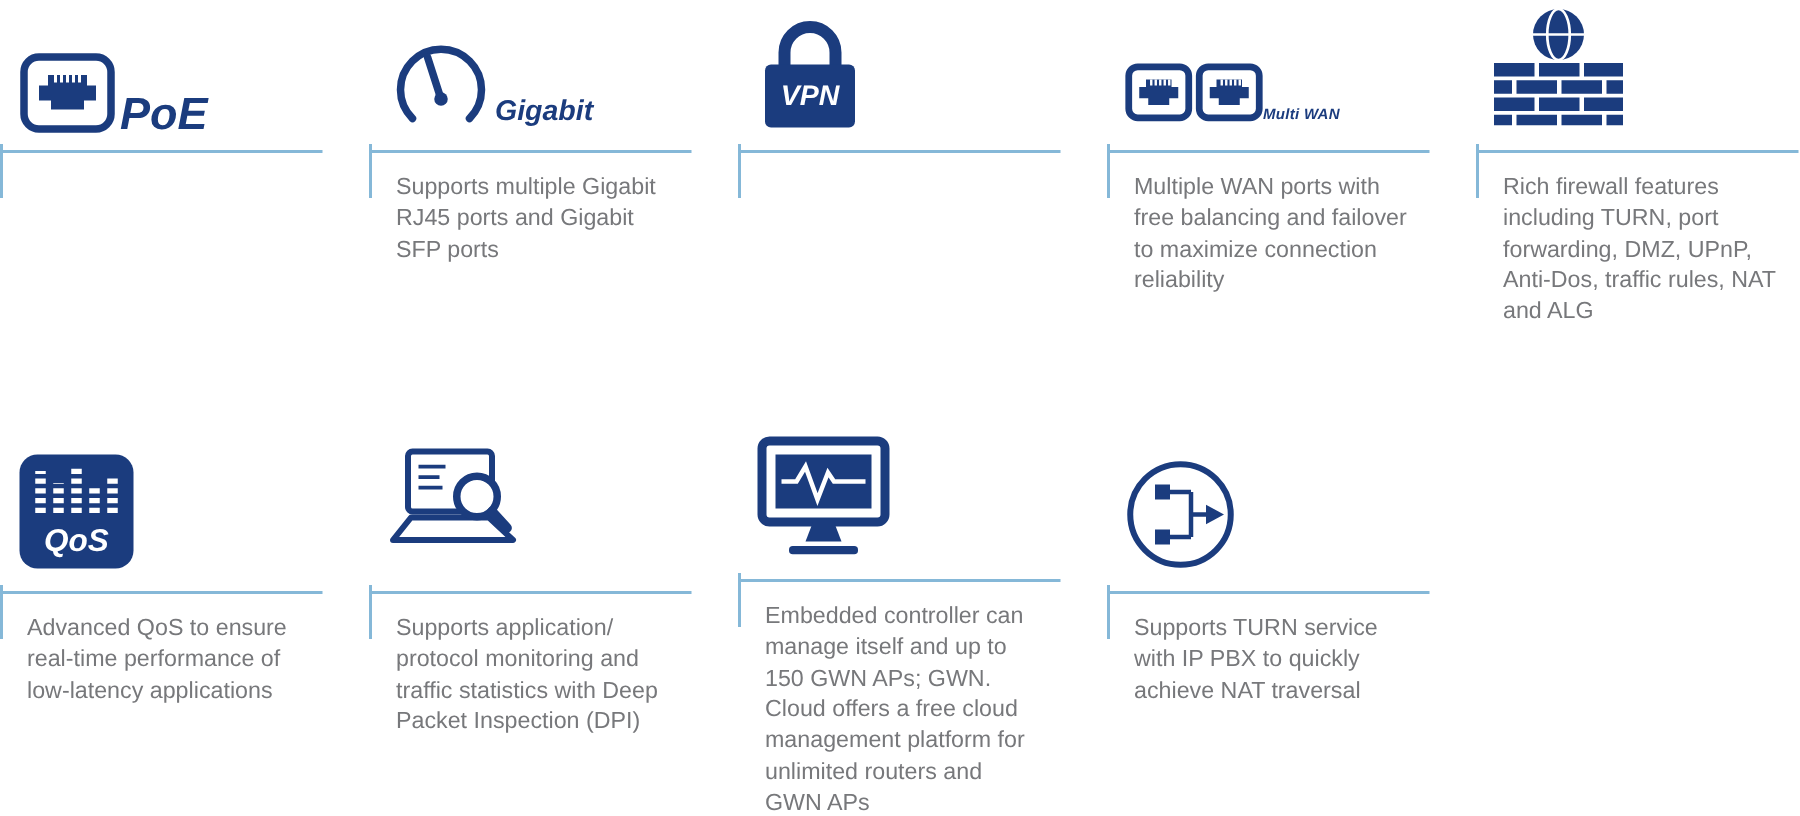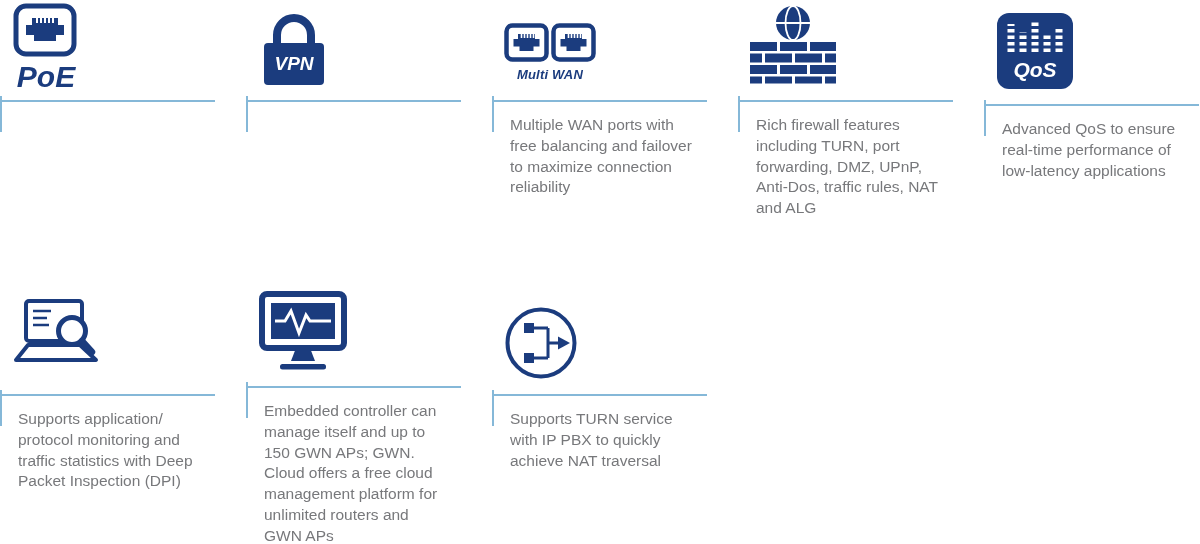--- a/index.html
+++ b/index.html
@@ -19,26 +19,26 @@
     column-gap:31px;
     width:1199px;
   }
   .cell{display:flex;flex-direction:column;min-width:0;}
   .icon-area{
     height:100px;box-sizing:border-box;
     display:flex;align-items:flex-end;
     padding-left:12px;padding-bottom:6px;
   }
   .cell.r2 .icon-area{height:104px;}
-  .icon-stack{display:flex;flex-direction:column;align-items:center;}
+  .icon-stack{display:flex;align-items:flex-end;}
   .icon-area svg{color:var(--navy);display:block;}
   .icon-label{color:var(--navy);font-weight:bold;font-style:italic;}
   .label-poe{font-size:30px;line-height:1;margin-top:2px;}
   .label-gigabit{font-size:19px;margin-top:4px;}
-  .label-multiwan{font-size:13px;margin-top:4px;letter-spacing:.2px;}
+  .label-multiwan{font-size:10px;margin-top:4px;letter-spacing:.2px;}
   .mb2{margin-bottom:2px;}  .mb5{margin-bottom:5px;}
   .mb8{margin-bottom:8px;}  .mb10{margin-bottom:10px;}
   .mb12{margin-bottom:12px;}
   .mb18{margin-bottom:18px;}
   .divider{position:relative;border-top:2px solid var(--divider);height:0;}
   .tick{position:absolute;left:0;top:-6px;width:2px;height:36px;background:var(--divider);}
   .feature-text{
     margin:13px 12px 0 18px;
     color:var(--text);
     font-size:15.5px;line-height:1.34;
@@ -58,20 +58,36 @@
           <path d="M25 16 v5 M29 16 v5 M33 16 v5 M37 16 v5 M41 16 v5" stroke="#ffffff" stroke-width="2"></path>
         </svg>
         <div class="icon-label label-poe">PoE</div>
       </div>
     </div>
     <div class="divider">
         <span class="tick"></span>
       </div>
   </div>
 
+  <div class="cell">
+    <div class="icon-area">
+      <div class="icon-stack mb8">
+        <svg width="72" height="58" viewBox="0 0 72 58">
+          <path d="M17 51 A27 27 0 1 1 55 51" fill="none" stroke="currentColor" stroke-width="5" stroke-linecap="round"></path>
+          <line x1="36" y1="38" x2="27" y2="10" stroke="currentColor" stroke-width="5" stroke-linecap="round"></line>
+          <circle cx="36" cy="38" r="4.5" fill="currentColor"></circle>
+        </svg>
+        <div class="icon-label label-gigabit">Gigabit</div>
+      </div>
+    </div>
+    <div class="divider">
+        <span class="tick"></span>
+      </div>
+    <p class="feature-text">Supports multiple Gigabit RJ45 ports and Gigabit SFP ports</p>
+  </div>
 
   <div class="cell">
     <div class="icon-area">
       <div class="icon-stack mb5">
         <svg width="72" height="82" viewBox="0 0 72 82">
           <path d="M19 38 v-10 a17 17 0 0 1 34 0 v10" fill="none" stroke="currentColor" stroke-width="8"></path>
           <rect x="6" y="36" width="60" height="42" rx="4" fill="currentColor"></rect>
           <text x="36" y="63" fill="#ffffff" font-size="19" font-weight="bold" font-style="italic" text-anchor="middle" font-family="Liberation Sans, sans-serif">VPN</text>
         </svg>
       </div>

